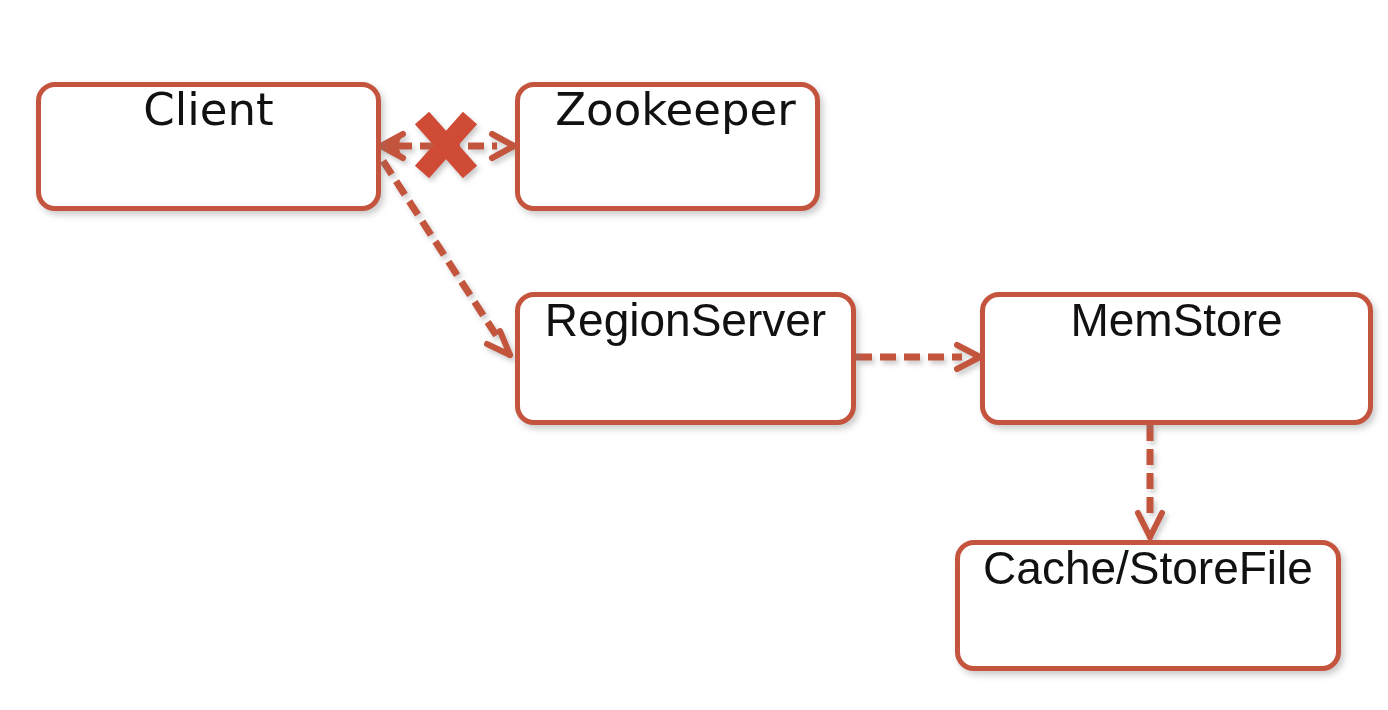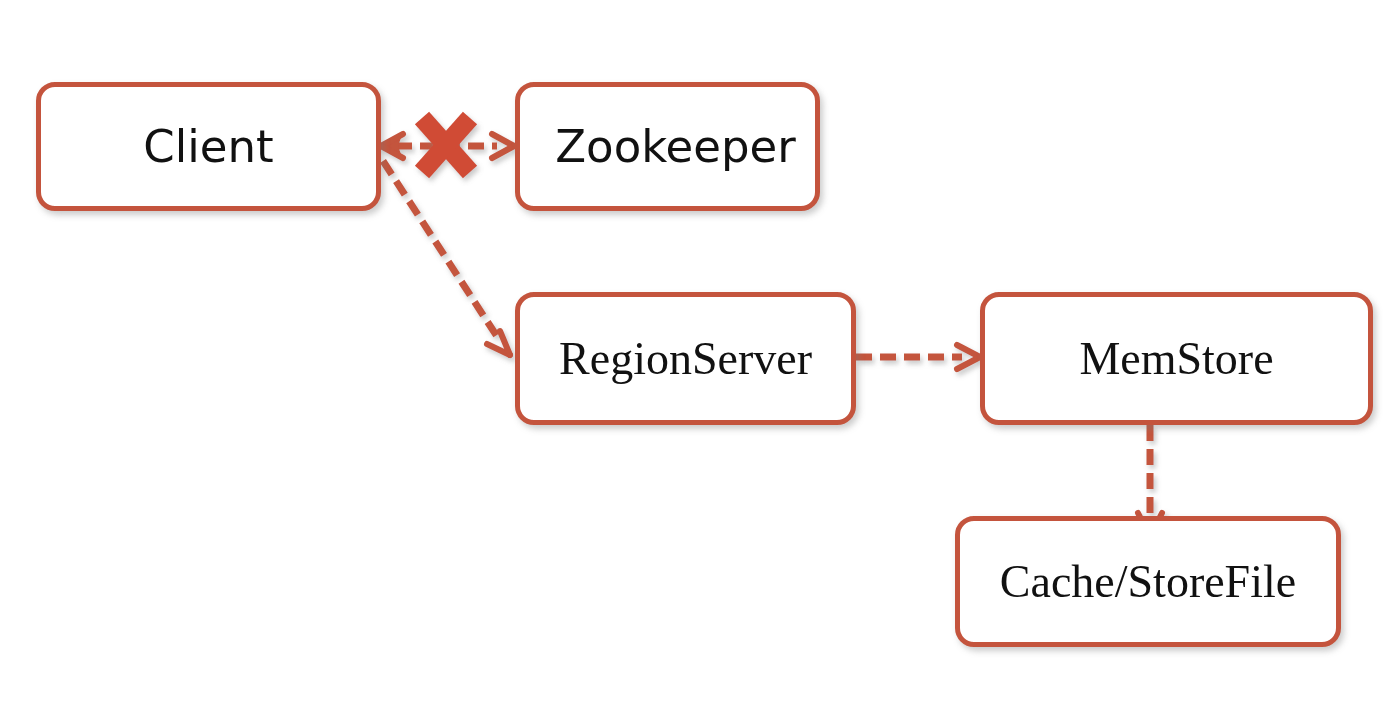--- a/index.html
+++ b/index.html
@@ -24,46 +24,46 @@
     height: 710px;
     pointer-events: none;
   }
   .node {
     position: absolute;
     box-sizing: border-box;
     background: #ffffff;
     border: 5px solid #C4543D;
     border-radius: 19px;
     display: flex;
-    align-items: center;
+    align-items: flex-start;
     justify-content: center;
     box-shadow: 3px 4px 6px rgba(120,120,120,0.38);
     z-index: 2;
   }
   .node .label {
     color: #111111;
     line-height: 1;
     white-space: nowrap;
   }
   
   .font-dejavu .label {
     font-family: "DejaVu Sans", sans-serif;
     font-size: 45px;
   }
   
   .font-liberation .label {
-    font-family: Liberation Serif, serif;
+    font-family: Liberation Sans, sans-serif;
     font-size: 46px;
   }
 
   #node-client      { left: 36px;  top: 82px;  width: 345px; height: 129px; }
   #node-zookeeper   { left: 515px; top: 82px;  width: 305px; height: 129px; padding-left: 16px; }
   #node-regionserver{ left: 515px; top: 292px; width: 341px; height: 133px; }
   #node-memstore    { left: 980px; top: 292px; width: 393px; height: 133px; }
-  #node-storefile   { left: 955px; top: 516px; width: 386px; height: 131px; }
+  #node-storefile   { left: 955px; top: 540px; width: 386px; height: 131px; }
 </style>
 </head>
 <body>
 
 <div id="canvas">
 
   <svg id="edges" viewBox="0 0 1388 710" xmlns="http://www.w3.org/2000/svg">
     <defs>
       <filter id="softshadow" x="-40%" y="-40%" width="190%" height="190%">
         <feDropShadow dx="2.5" dy="3.5" stdDeviation="2.6" flood-color="#8a8a8a" flood-opacity="0.45"></feDropShadow>

